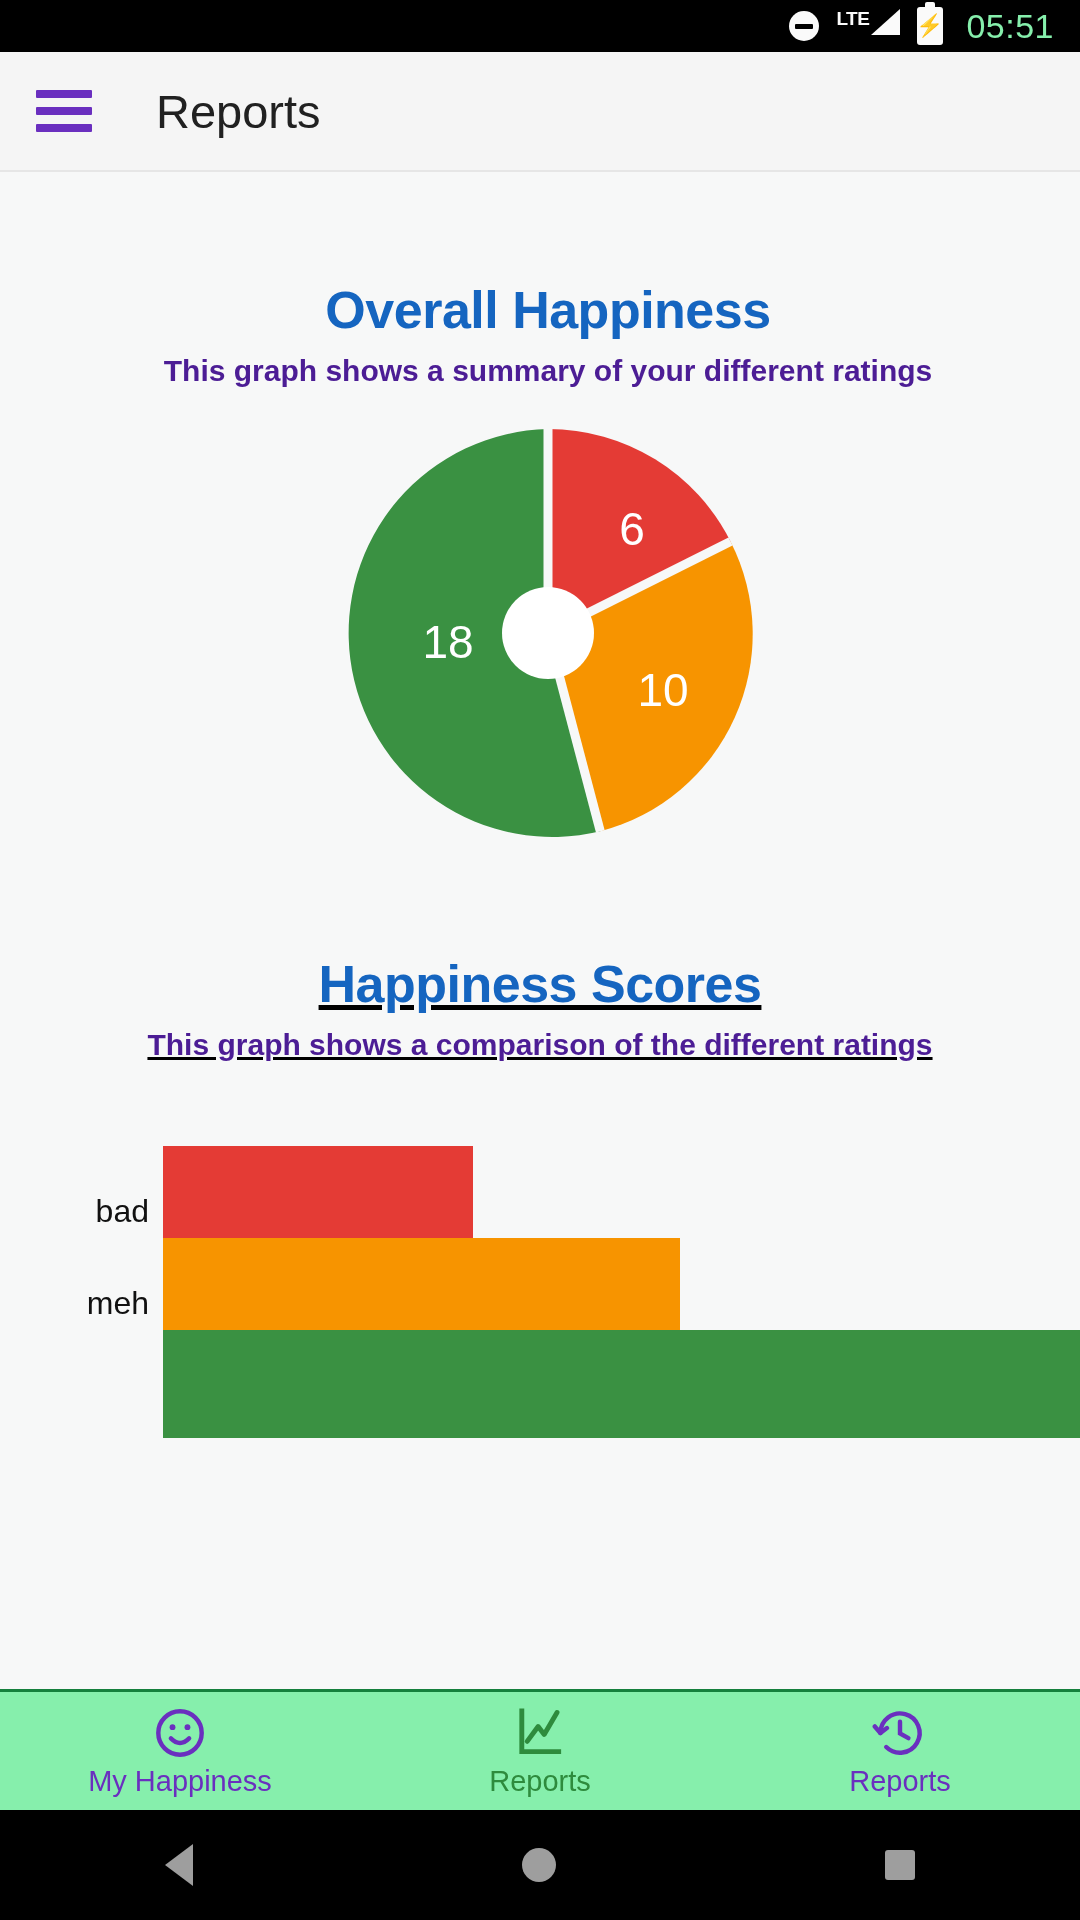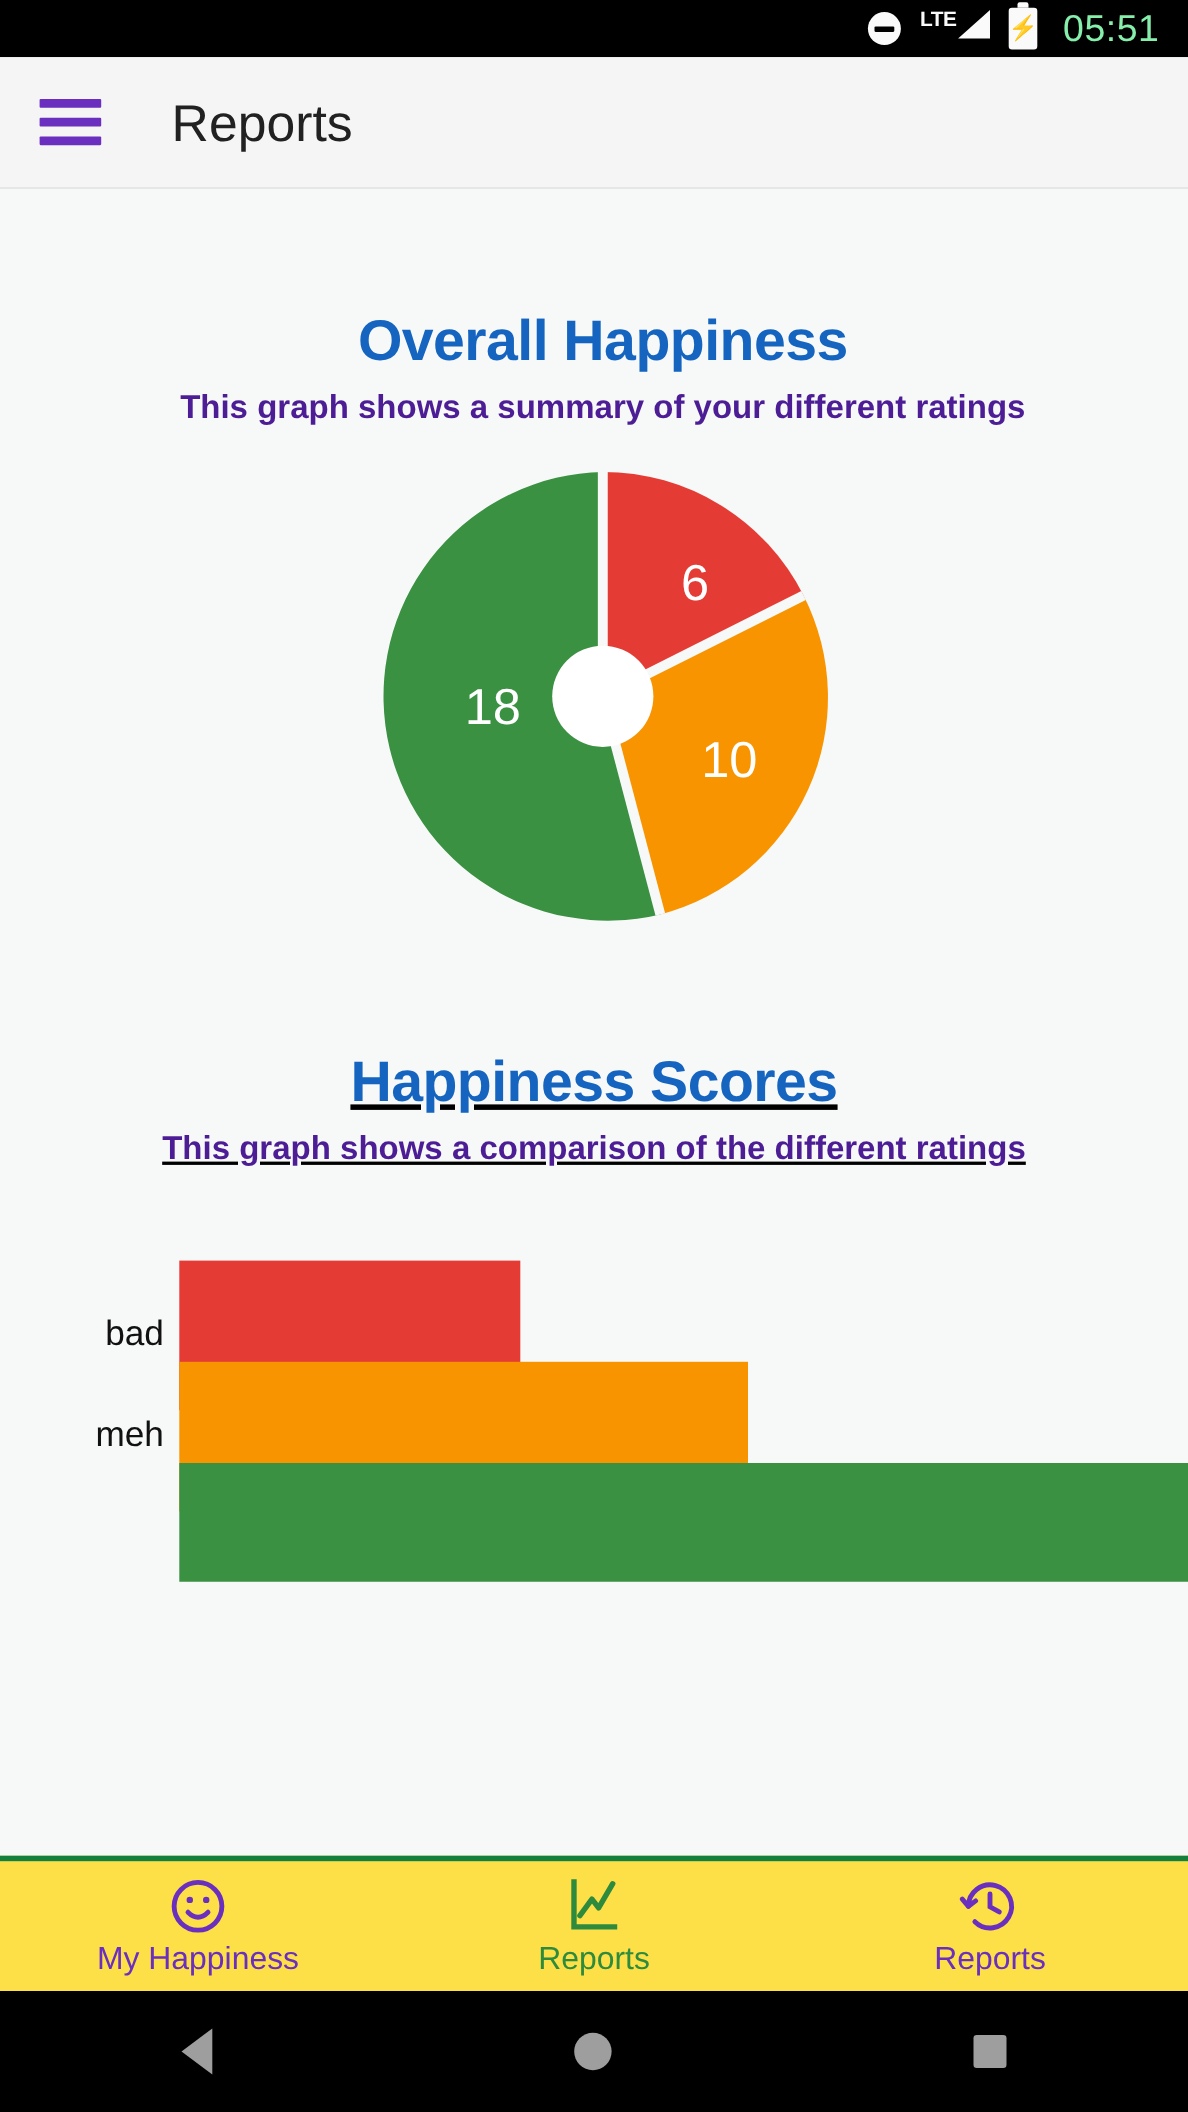--- a/index.html
+++ b/index.html
@@ -186,22 +186,22 @@
     font-family: "Liberation Sans", sans-serif;
     font-size: 32px;
     fill: #111111;
     text-anchor: end;
     dominant-baseline: middle;
   }
 
   
   .bottomnav {
     height: 118px;
-    background: #fde047;
-    border-top: 5px solid #15803d;
+    background: #86efac;
+    border-top: 3px solid #15803d;
     display: flex;
     align-items: center;
     flex: 0 0 auto;
     z-index: 5;
   }
   .navitem {
     flex: 1 1 0;
     display: flex;
     flex-direction: column;
     align-items: center;

